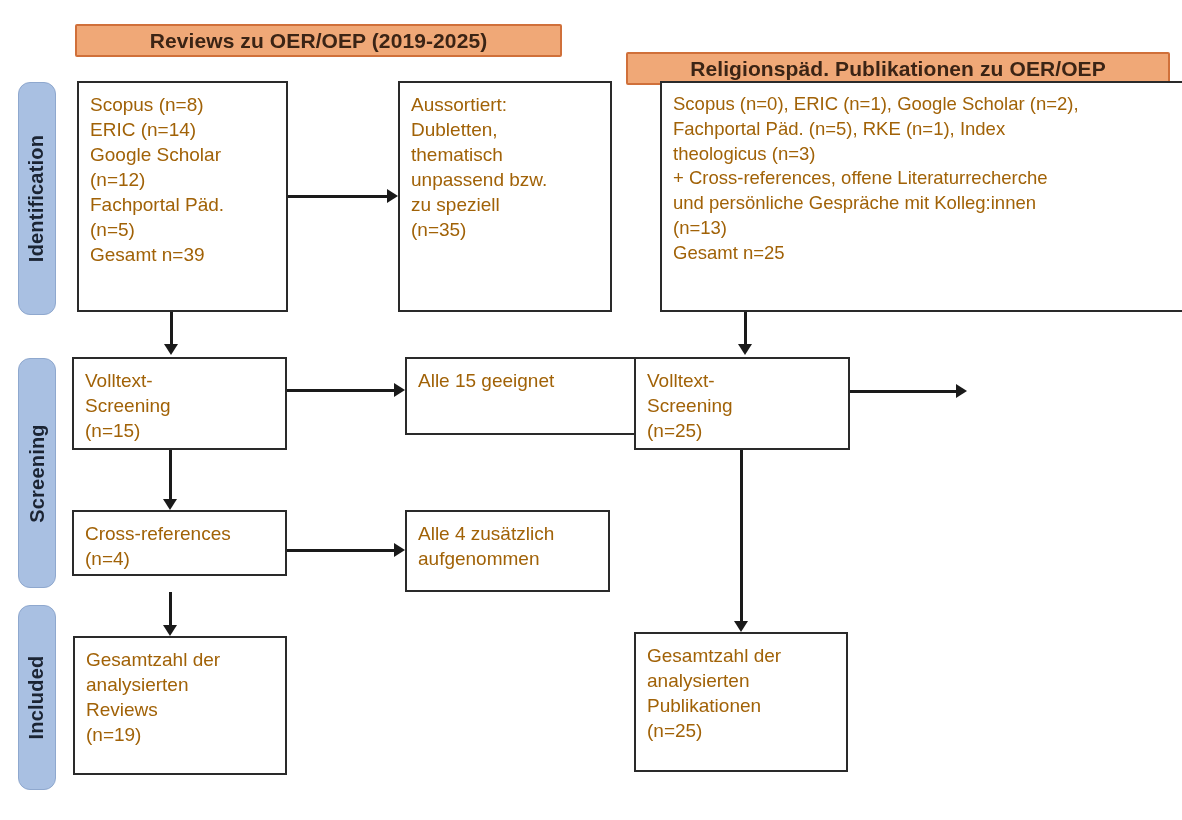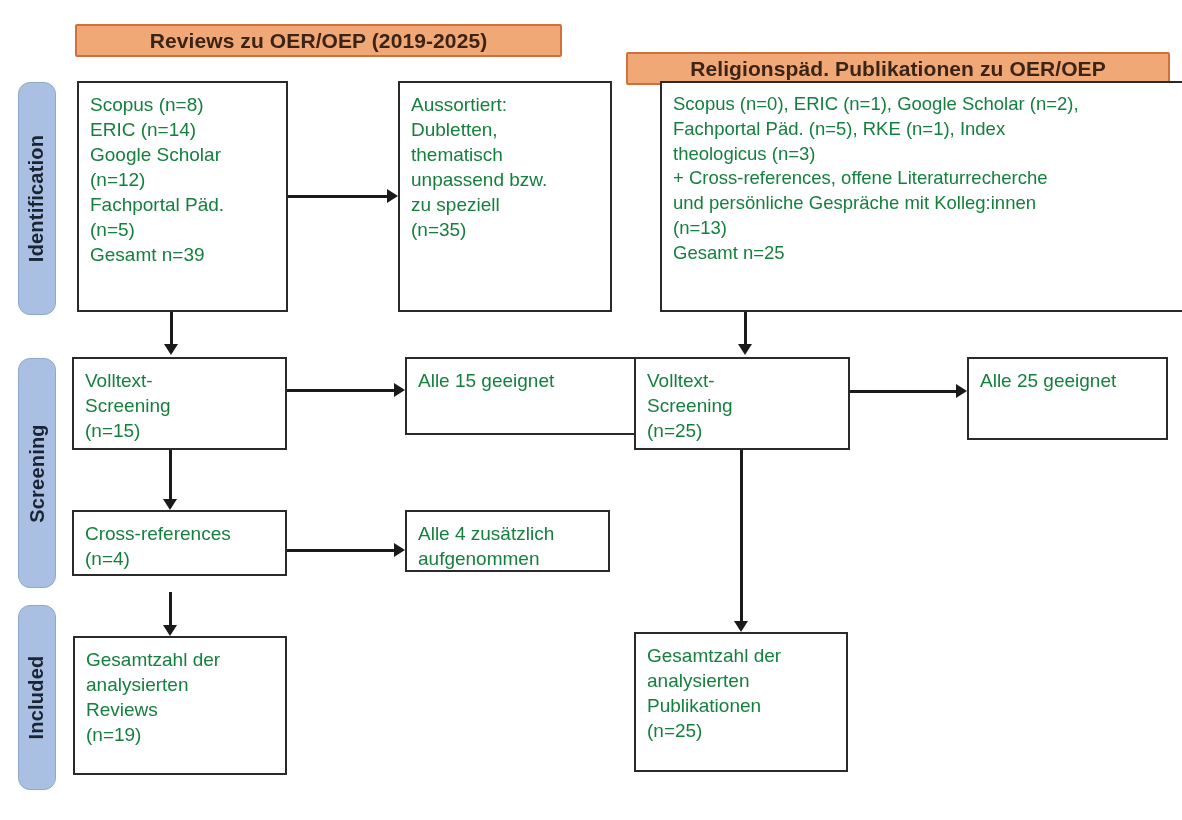--- a/index.html
+++ b/index.html
@@ -56,21 +56,21 @@
     color: #1b2433;
     letter-spacing: 0.2px;
   }
 
   
   .box {
     position: absolute;
     background: #ffffff;
     border: 2.5px solid #2a2a2a;
     box-sizing: border-box;
-    color: #15803d;
+    color: #a16207;
     font-size: 19px;
     line-height: 1.32;
     padding: 9px 10px 14px 11px;
     white-space: pre-line;
     overflow: hidden;
   }
   .box.wide { font-size: 18.5px; line-height: 1.34; }
 
   
   .vline, .hline {
@@ -145,21 +145,21 @@
 
   <div class="hline" style="left:287px; top:389px; width:107px;"></div>
   <div class="arrow-right" style="left:394px; top:383px;"></div>
 
   <div class="vline" style="left:169px; top:450px; width:3px; height:50px;"></div>
   <div class="arrow-down" style="left:163px; top:499px;"></div>
 
   <div class="box" style="left:72px; top:510px; width:215px; height:66px;">Cross-references
 (n=4)</div>
 
-  <div class="box" style="left:405px; top:510px; width:205px; height:62px;">Alle 4 zusätzlich
+  <div class="box" style="left:405px; top:510px; width:205px; height:82px;">Alle 4 zusätzlich
 aufgenommen</div>
 
   <div class="hline" style="left:287px; top:549px; width:107px;"></div>
   <div class="arrow-right" style="left:394px; top:543px;"></div>
 
   <div class="vline" style="left:169px; top:592px; width:3px; height:35px;"></div>
   <div class="arrow-down" style="left:163px; top:625px;"></div>
 
   <div class="box" style="left:73px; top:636px; width:214px; height:139px;">Gesamtzahl der
 analysierten
@@ -174,21 +174,20 @@
 (n=13)
 Gesamt n=25</div>
 
   <div class="vline" style="left:744px; top:312px; width:3px; height:33px;"></div>
   <div class="arrow-down" style="left:738px; top:344px;"></div>
 
   <div class="box" style="left:634px; top:357px; width:216px; height:93px;">Volltext-
 Screening
 (n=25)</div>
 
-  <div class="box" style="left:967px; top:357px; width:201px; height:83px;">Alle 25 geeignet</div>
 
   <div class="hline" style="left:850px; top:390px; width:106px;"></div>
   <div class="arrow-right" style="left:956px; top:384px;"></div>
 
   <div class="vline" style="left:740px; top:450px; width:3px; height:172px;"></div>
   <div class="arrow-down" style="left:734px; top:621px;"></div>
 
   <div class="box" style="left:634px; top:632px; width:214px; height:140px;">Gesamtzahl der
 analysierten
 Publikationen

